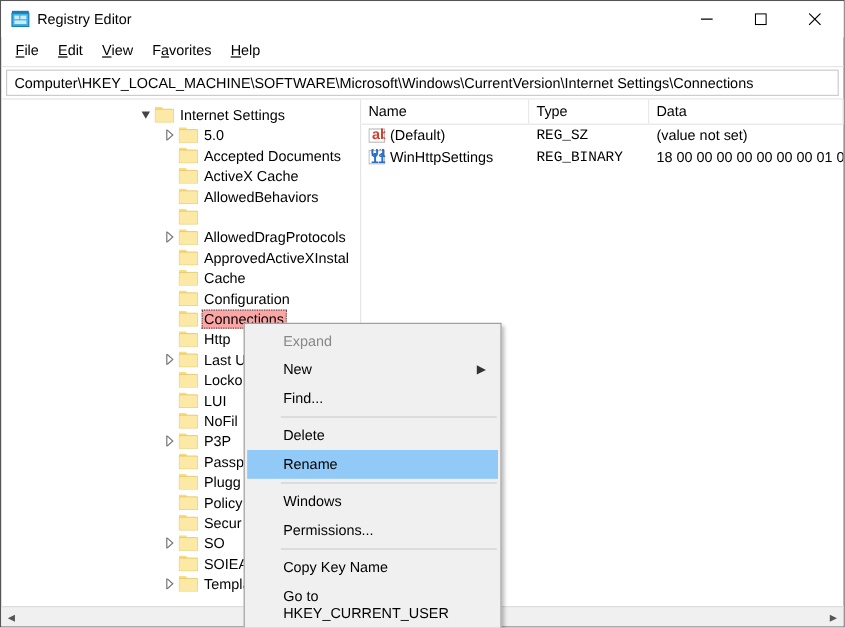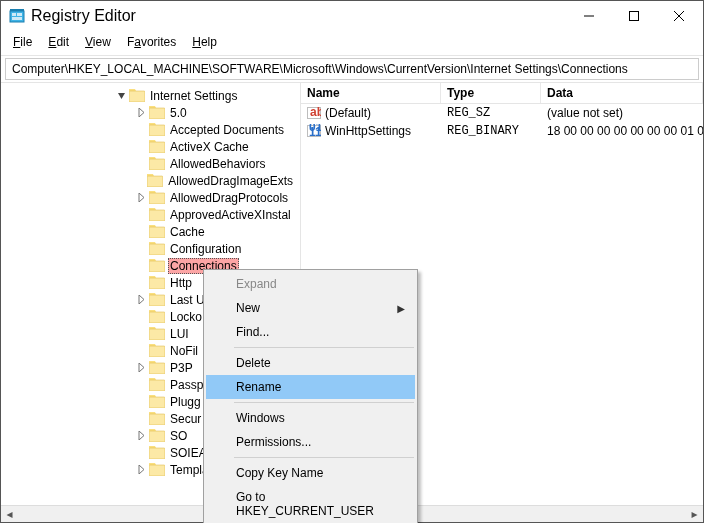--- a/index.html
+++ b/index.html
@@ -1,20 +1,20 @@
 <!DOCTYPE html>
 <html><head>
   <meta charset="utf-8">
   <style>
     * { margin: 0; padding: 0; box-sizing: border-box; font-family: "Segoe UI", Tahoma, sans-serif; font-size: 12px; }
     body { background: #fff; width: 704px; height: 523px; overflow: hidden; position: relative; }
     .window { width: 100%; height: 100%; display: flex; flex-direction: column; border: 1px solid #555; }
     .titlebar { height: 30px; display: flex; align-items: center; padding: 0 2px 0 8px; background: #fff; }
     .titlebar .icon-app { width: 16px; height: 16px; margin-right: 6px; }
-    .titlebar .title { flex: 1; font-size: 16px; }
+    .titlebar .title { flex: 1; font-size: 12px; }
     .titlebar .ctrls { display: flex; }
     .titlebar .ctrl { width: 45px; height: 28px; display: flex; align-items: center; justify-content: center; }
     .menu { display: flex; gap: 4px; padding: 2px 6px 4px 6px; border-bottom: 1px solid #e5e5e5; }
     .menu-item { padding: 2px 6px; }
     .menu-item u { text-decoration: underline; }
     .addr { padding: 3px 6px; border: 1px solid #ccc; margin: 2px 4px; font-size: 12px; white-space: nowrap; overflow: hidden; background: #fff; }
     .main { flex: 1; display: flex; min-height: 0; border-top: 1px solid #e5e5e5; }
     .tree-pane { width: 300px; border-right: 1px solid #e5e5e5; overflow: hidden; position: relative; }
     .tree-pane .scroll-h, .list-pane .scroll-h { position: absolute; bottom: 0; left: 0; right: 0; height: 17px; background: #f0f0f0; border-top: 1px solid #ddd; display: flex; align-items: center; justify-content: space-between; }
     .scroll-h .arrow { width: 17px; height: 17px; display: flex; align-items: center; justify-content: center; color: #555; }
@@ -22,21 +22,21 @@
     .tree { padding: 4px 5px; }
     .node { display: flex; align-items: center; height: 17px; white-space: nowrap; }
     .indent { display: inline-block; }
     .expander { width: 14px; height: 14px; display: inline-flex; align-items: center; justify-content: center; color: #666; font-size: 10px;}
     .expander svg { width: 9px; height: 9px; }
     .folder { width: 16px; height: 13px; margin: 0 3px 0 1px; }
     .node-label { padding: 0 2px; }
     .node.selected .node-label { background: #fca5a5; border: 1px dotted #555; padding: 0 1px; }
     .list-pane { flex: 1; position: relative; overflow: hidden; }
     .list-header { display: flex; border-bottom: 1px solid #e5e5e5; background: #fff; }
-    .list-header .col { padding: 3px 6px; border-right: 1px solid #e8e8e8; text-align: left; font-weight: bold; }
+    .list-header .col { padding: 3px 6px; border-right: 1px solid #e8e8e8; text-align: left; font-weight: normal; }
     .col.name { width: 140px; } .col.type { width: 100px; } .col.data { flex: 1; }
     .list-row { display: flex; align-items: center; height: 18px; }
     .list-row .cell { padding: 0 6px; overflow: hidden; white-space: nowrap; }
     .cell.name { width: 140px; display: flex; align-items: center; gap: 4px;}
     .cell.type { width: 100px; font-family: Liberation Mono, monospace; } .cell.data { flex: 1; }
     .val-icon { width: 14px; height: 14px; flex-shrink: 0;}
     .context-menu { position: absolute; left: 203px; top: 269px; width: 215px; background: #f0f0f0; border: 1px solid #a0a0a0; box-shadow: 3px 3px 3px rgba(0,0,0,.25); padding: 2px; z-index: 10; }
     .cm-item { padding: 5px 28px 5px 30px; position: relative; }
     .cm-item.disabled { color: #888; }
     .cm-item.highlight { background: #91c9f7; }
@@ -146,21 +146,20 @@
             </svg>
             <span class="node-label">AllowedBehaviors</span>
           </div>
           <div class="node">
             <span class="indent" style="width:128px"></span>
             <span class="expander"></span>
             <svg class="folder folder-svg" viewBox="0 0 16 13">
               <path class="tab" d="M0 2 L0 0 L6 0 L7 2 Z"></path>
               <rect class="body" x="0" y="2" width="16" height="11" rx="1"></rect>
             </svg>
-            <span class="node-label">AllowedDragImageExts</span>
           </div>
           <div class="node">
             <span class="indent" style="width:128px"></span>
             <span class="expander">
               <svg viewBox="0 0 9 9">
                 <path d="M2 0 L7 4.5 L2 9 Z" fill="none" stroke="#777" stroke-width="1"></path>
               </svg>
             </span>
             <svg class="folder folder-svg" viewBox="0 0 16 13">
               <path class="tab" d="M0 2 L0 0 L6 0 L7 2 Z"></path>
@@ -276,20 +275,29 @@
             <span class="node-label">Passp</span>
           </div>
           <div class="node">
             <span class="indent" style="width:128px"></span>
             <span class="expander"></span>
             <svg class="folder folder-svg" viewBox="0 0 16 13">
               <path class="tab" d="M0 2 L0 0 L6 0 L7 2 Z"></path>
               <rect class="body" x="0" y="2" width="16" height="11" rx="1"></rect>
             </svg>
             <span class="node-label">Plugg</span>
+          </div>
+          <div class="node">
+            <span class="indent" style="width:128px"></span>
+            <span class="expander"></span>
+            <svg class="folder folder-svg" viewBox="0 0 16 13">
+              <path class="tab" d="M0 2 L0 0 L6 0 L7 2 Z"></path>
+              <rect class="body" x="0" y="2" width="16" height="11" rx="1"></rect>
+            </svg>
+            <span class="node-label">Policy</span>
           </div>
           <div class="node">
             <span class="indent" style="width:128px"></span>
             <span class="expander"></span>
             <svg class="folder folder-svg" viewBox="0 0 16 13">
               <path class="tab" d="M0 2 L0 0 L6 0 L7 2 Z"></path>
               <rect class="body" x="0" y="2" width="16" height="11" rx="1"></rect>
             </svg>
             <span class="node-label">Secur</span>
           </div>

